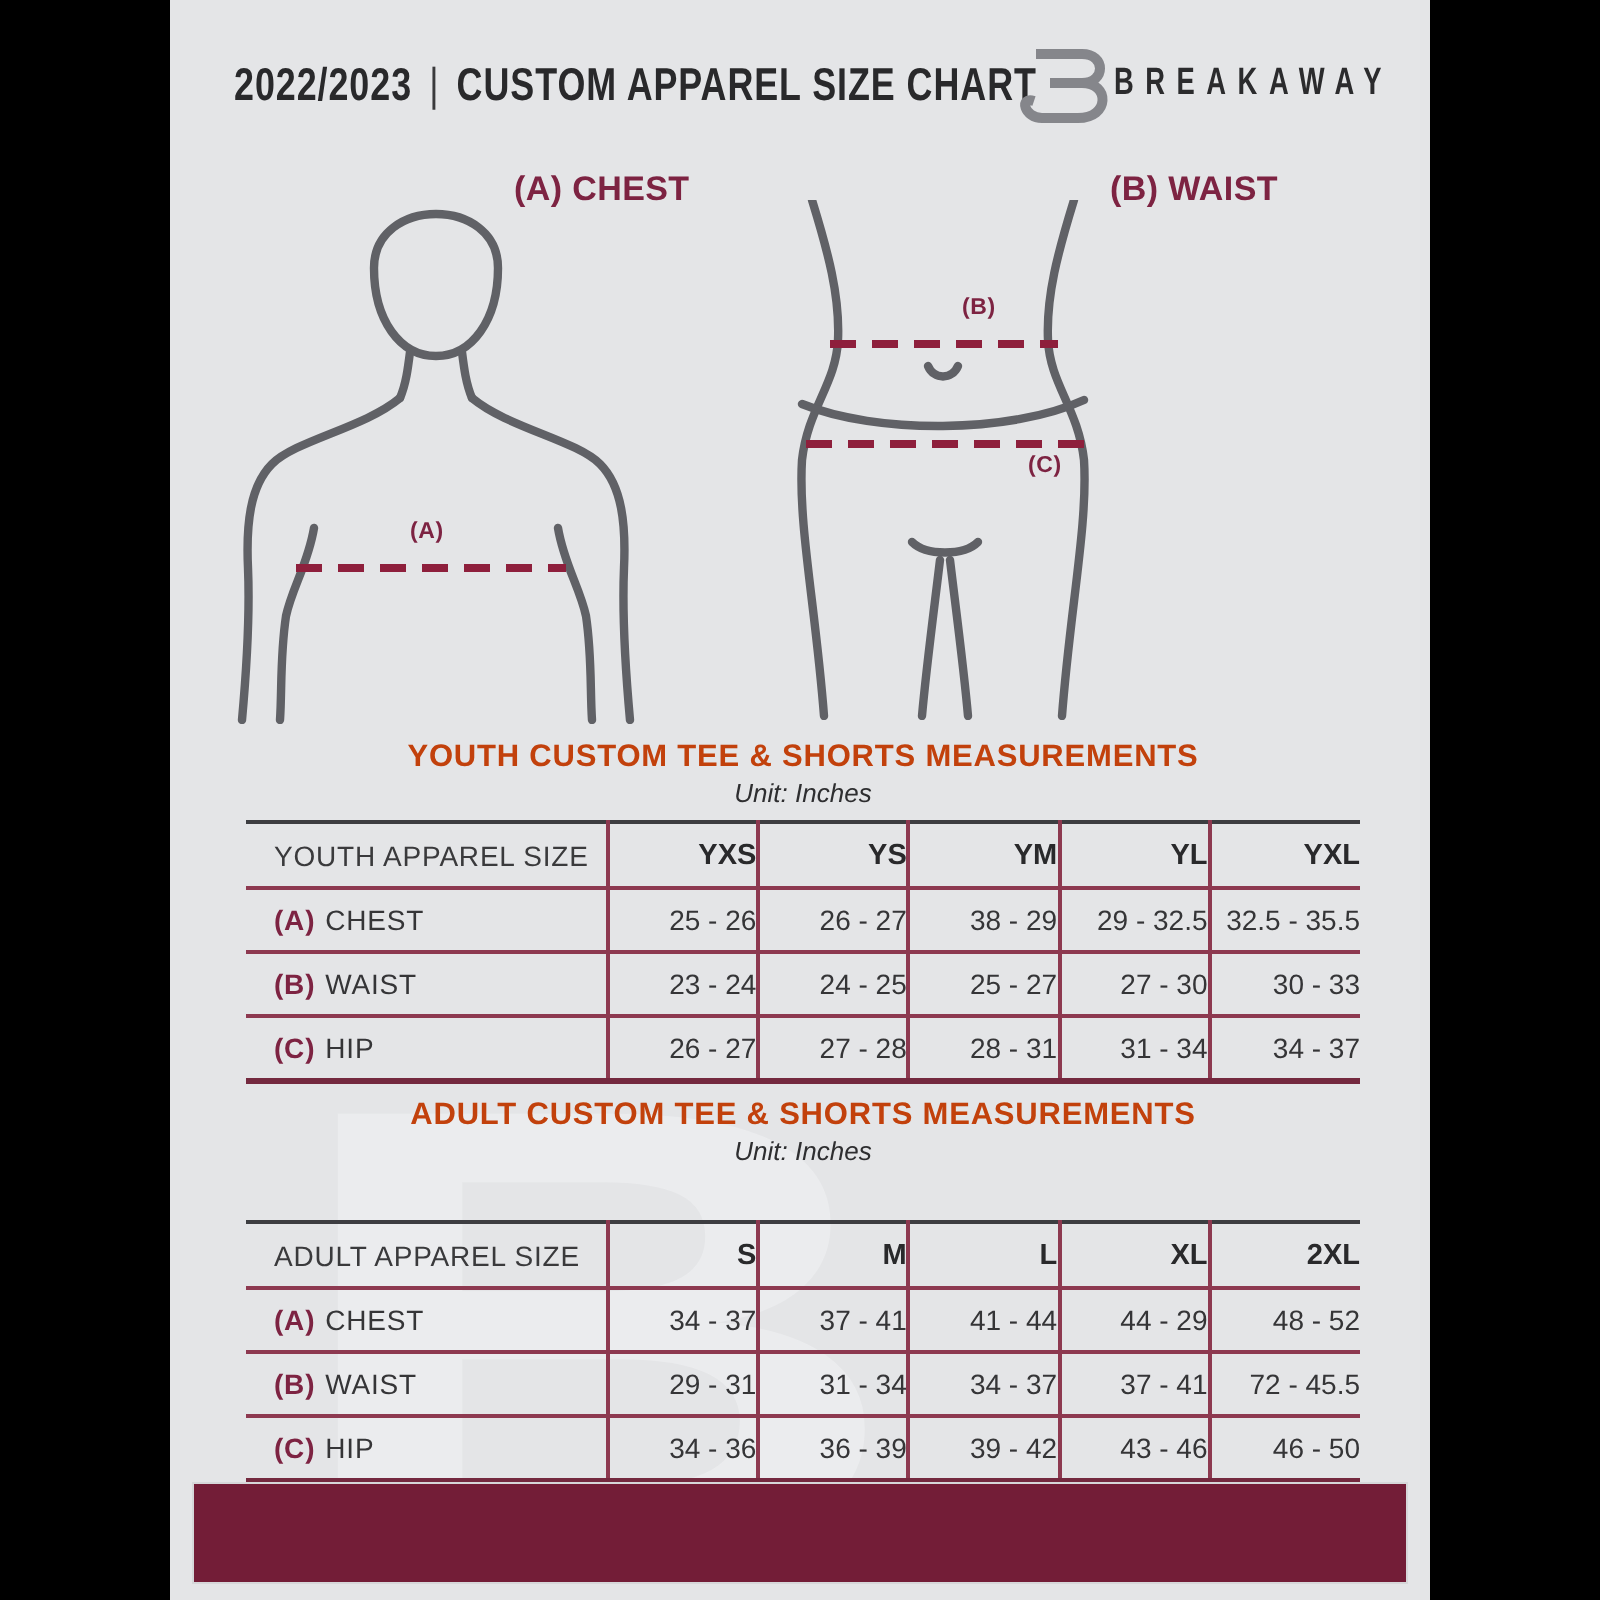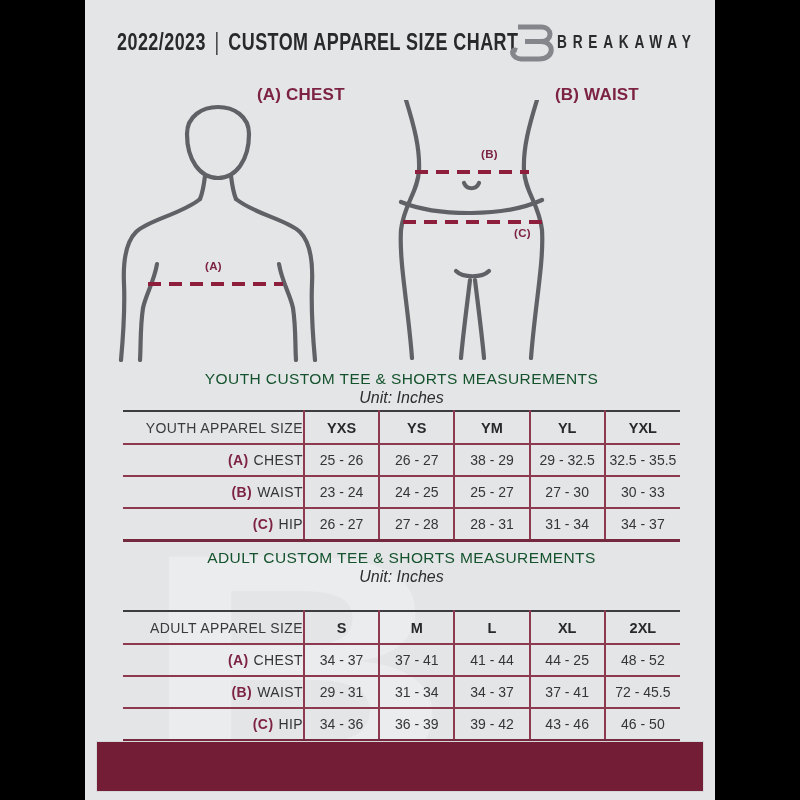--- a/index.html
+++ b/index.html
@@ -29,34 +29,34 @@
   .marker{position:absolute;color:#7d2342;font-weight:700;font-size:11.5px;letter-spacing:.3px;}
 
   
   .ins{position:absolute;width:168px;}
   .ins .ins-h{color:#7d2342;font-size:17px;font-weight:700;letter-spacing:.2px;margin:0 0 8px 0;}
   .ins .ins-b{color:#8a2e4e;font-style:italic;font-size:12.5px;line-height:15.5px;
               white-space:pre-line;margin:0;}
 
   
   .sec-title{position:absolute;left:38px;width:557px;text-align:center;font-size:15.5px;
-             font-weight:400;color:#14532d;letter-spacing:.4px;}
-  .sec-unit{position:absolute;left:38px;width:557px;text-align:center;font-size:16px;
+             font-weight:700;color:#c2410c;letter-spacing:.4px;}
+  .sec-unit{position:absolute;left:38px;width:557px;text-align:center;font-size:13px;
             font-style:italic;color:#2e2e30;}
 
   
   .size-table{position:absolute;left:38px;width:557px;border-collapse:collapse;table-layout:fixed;
               border-top:2px solid #3d3d41;border-bottom:3px solid #74293f;}
   .size-table col.c0{width:181px;}
-  .size-table th,.size-table td{border-bottom:2px solid #8d3950;text-align:center;padding:0;
+  .size-table th,.size-table td{border-bottom:2px solid #8d3950;text-align:right;padding:0;
               height:30px;font-size:14px;color:#353537;font-weight:400;}
   .size-table tr > * + *{border-left:2px solid #8d3950;}
   .size-table thead th{height:31px;}
   .size-table thead th.size-col{font-weight:700;font-size:14.5px;color:#29292b;}
-  .size-table .lbl{text-align:right;padding-left:14px;letter-spacing:.4px;}
+  .size-table .lbl{text-align:left;padding-left:14px;letter-spacing:.4px;}
   .size-table thead .lbl{font-size:14px;color:#3a3a3c;}
   .mk{color:#7d2342;font-weight:700;margin-right:5px;}
 
   
   .footer-bar{position:absolute;left:12px;top:742px;width:606px;height:49px;
               background:#731d37;outline:1.5px solid #d6d7d9;}
 </style>
 </head>
 <body>
 
@@ -183,21 +183,21 @@
           <th class="size-col">XL</th>
           <th class="size-col">2XL</th>
         </tr>
       </thead>
       <tbody>
         <tr>
           <td class="lbl"><span class="mk">(A)</span><span>CHEST</span></td>
           <td>34 - 37</td>
           <td>37 - 41</td>
           <td>41 - 44</td>
-          <td>44 - 25</td>
+          <td>44 - 29</td>
           <td>48 - 52</td>
         </tr>
         <tr>
           <td class="lbl"><span class="mk">(B)</span><span>WAIST</span></td>
           <td>29 - 31</td>
           <td>31 - 34</td>
           <td>34 - 37</td>
           <td>37 - 41</td>
           <td>72 - 45.5</td>
         </tr>

